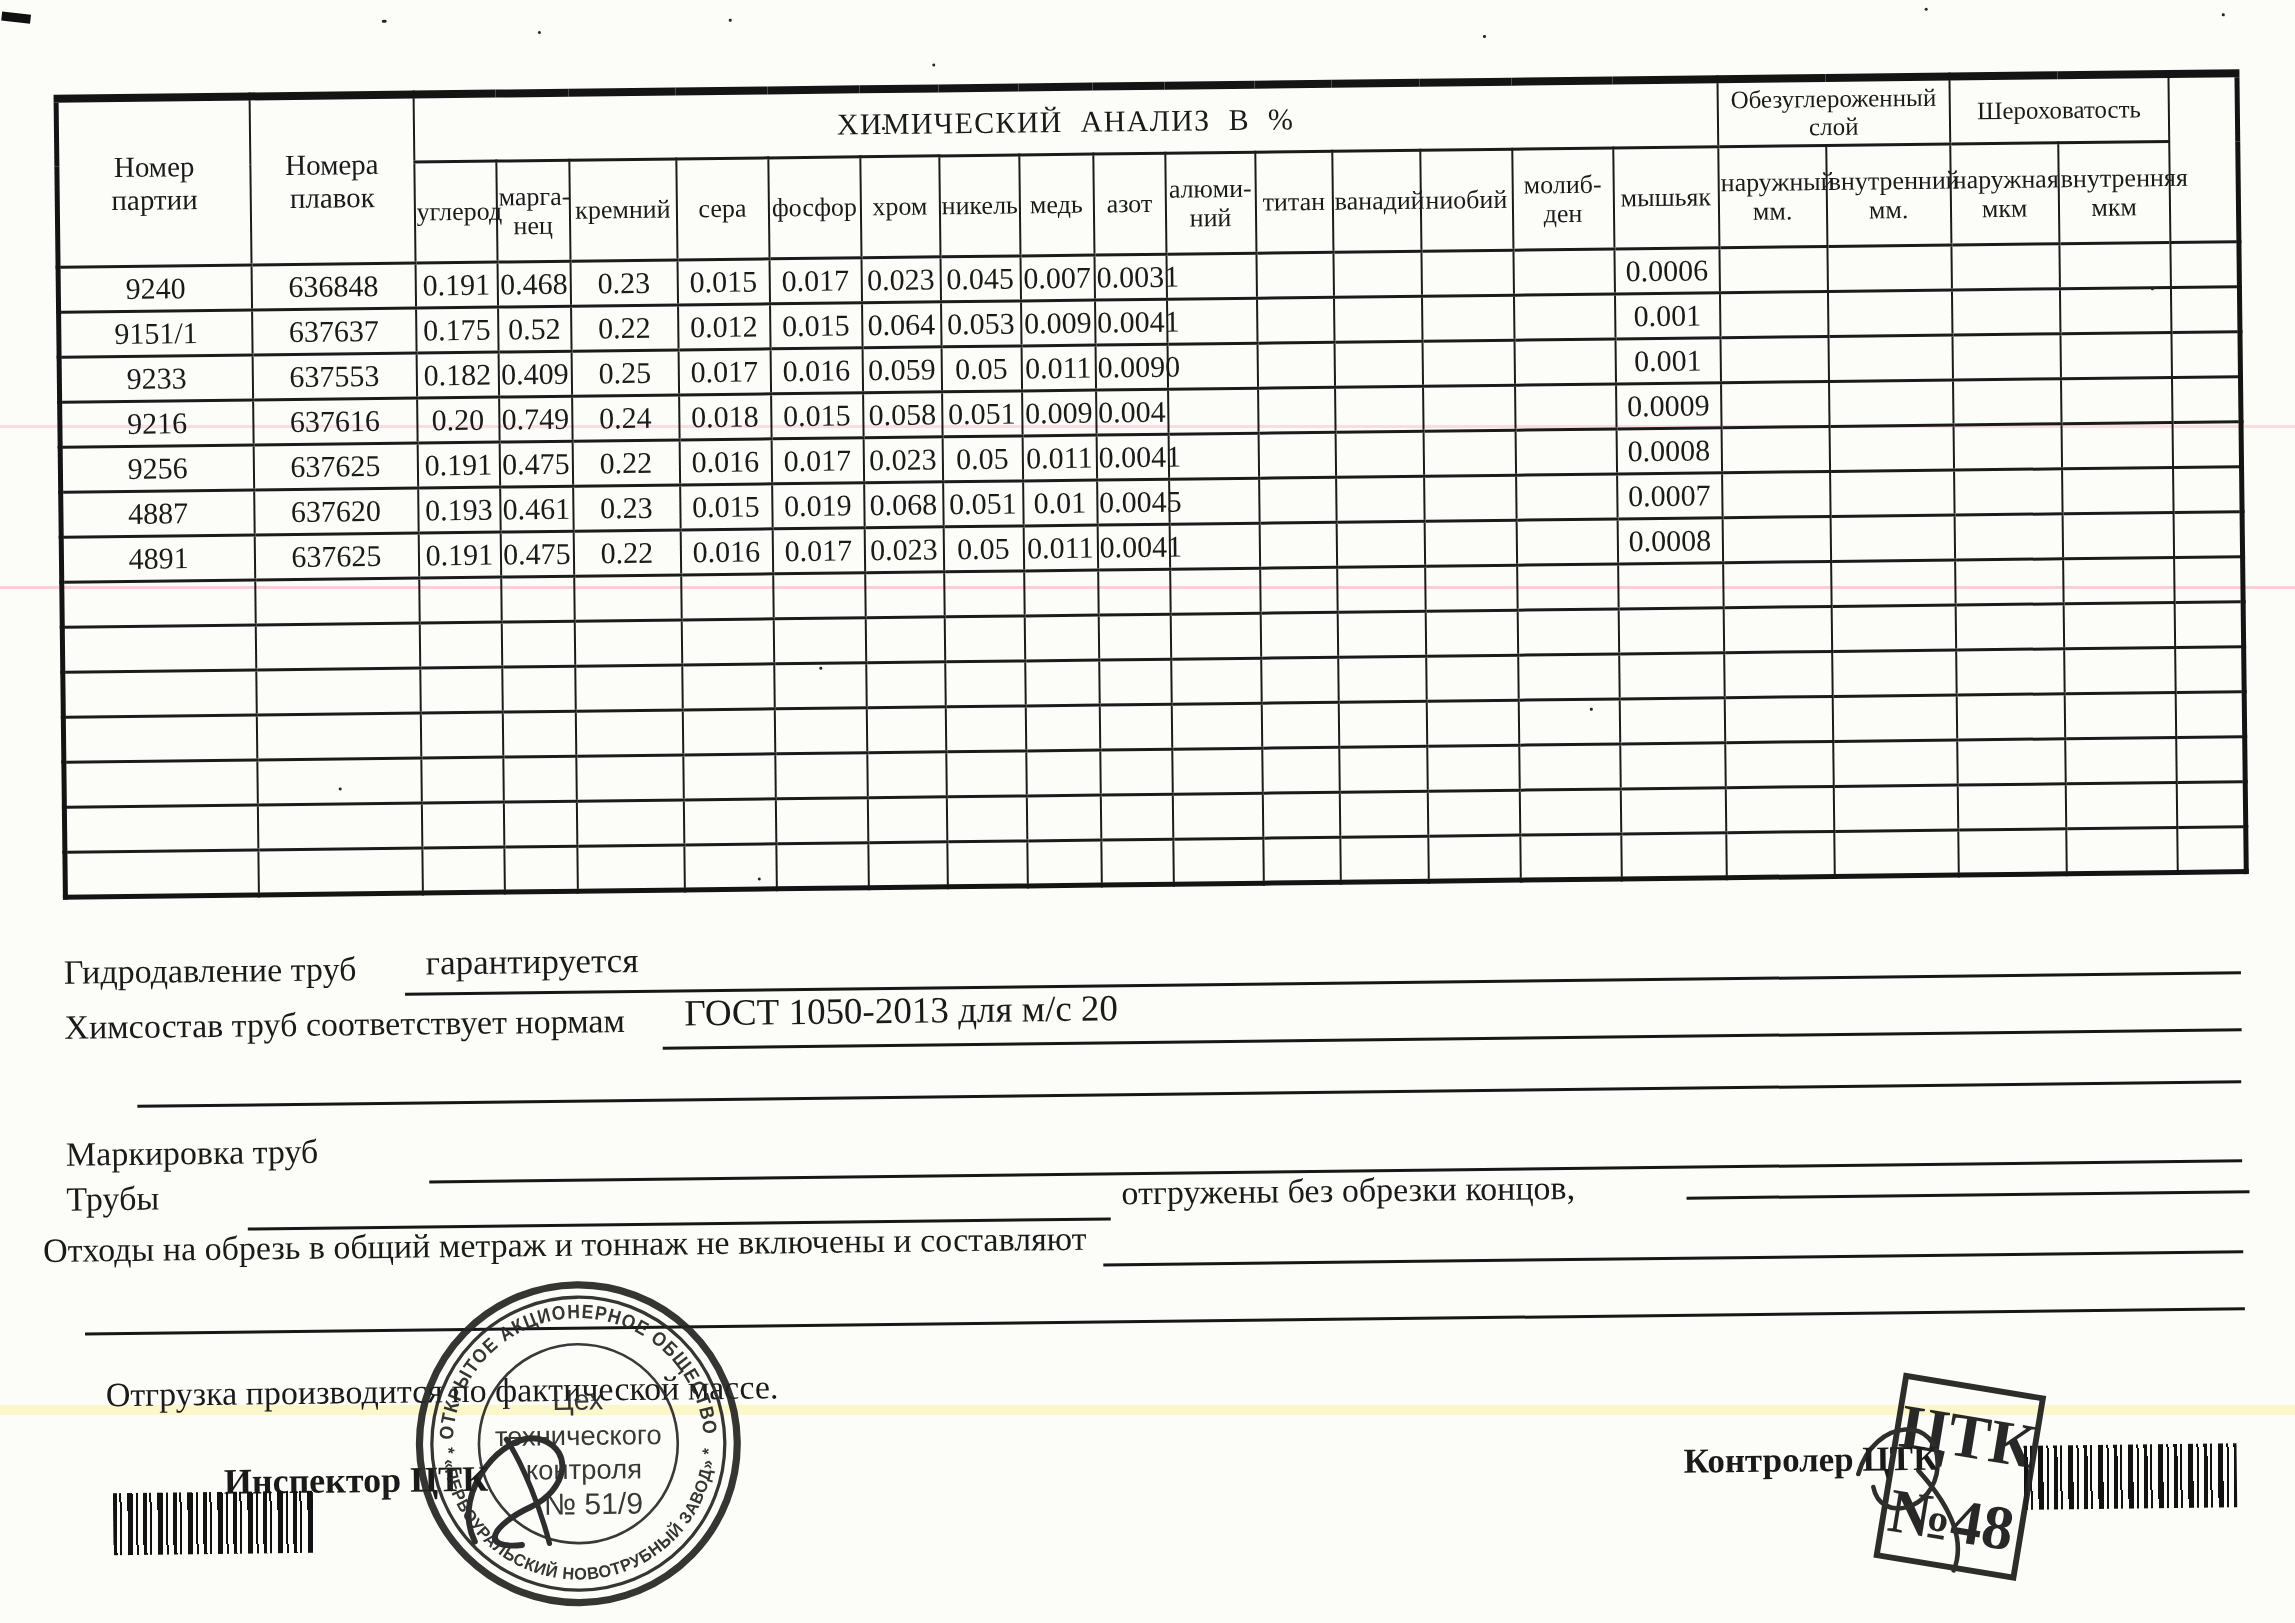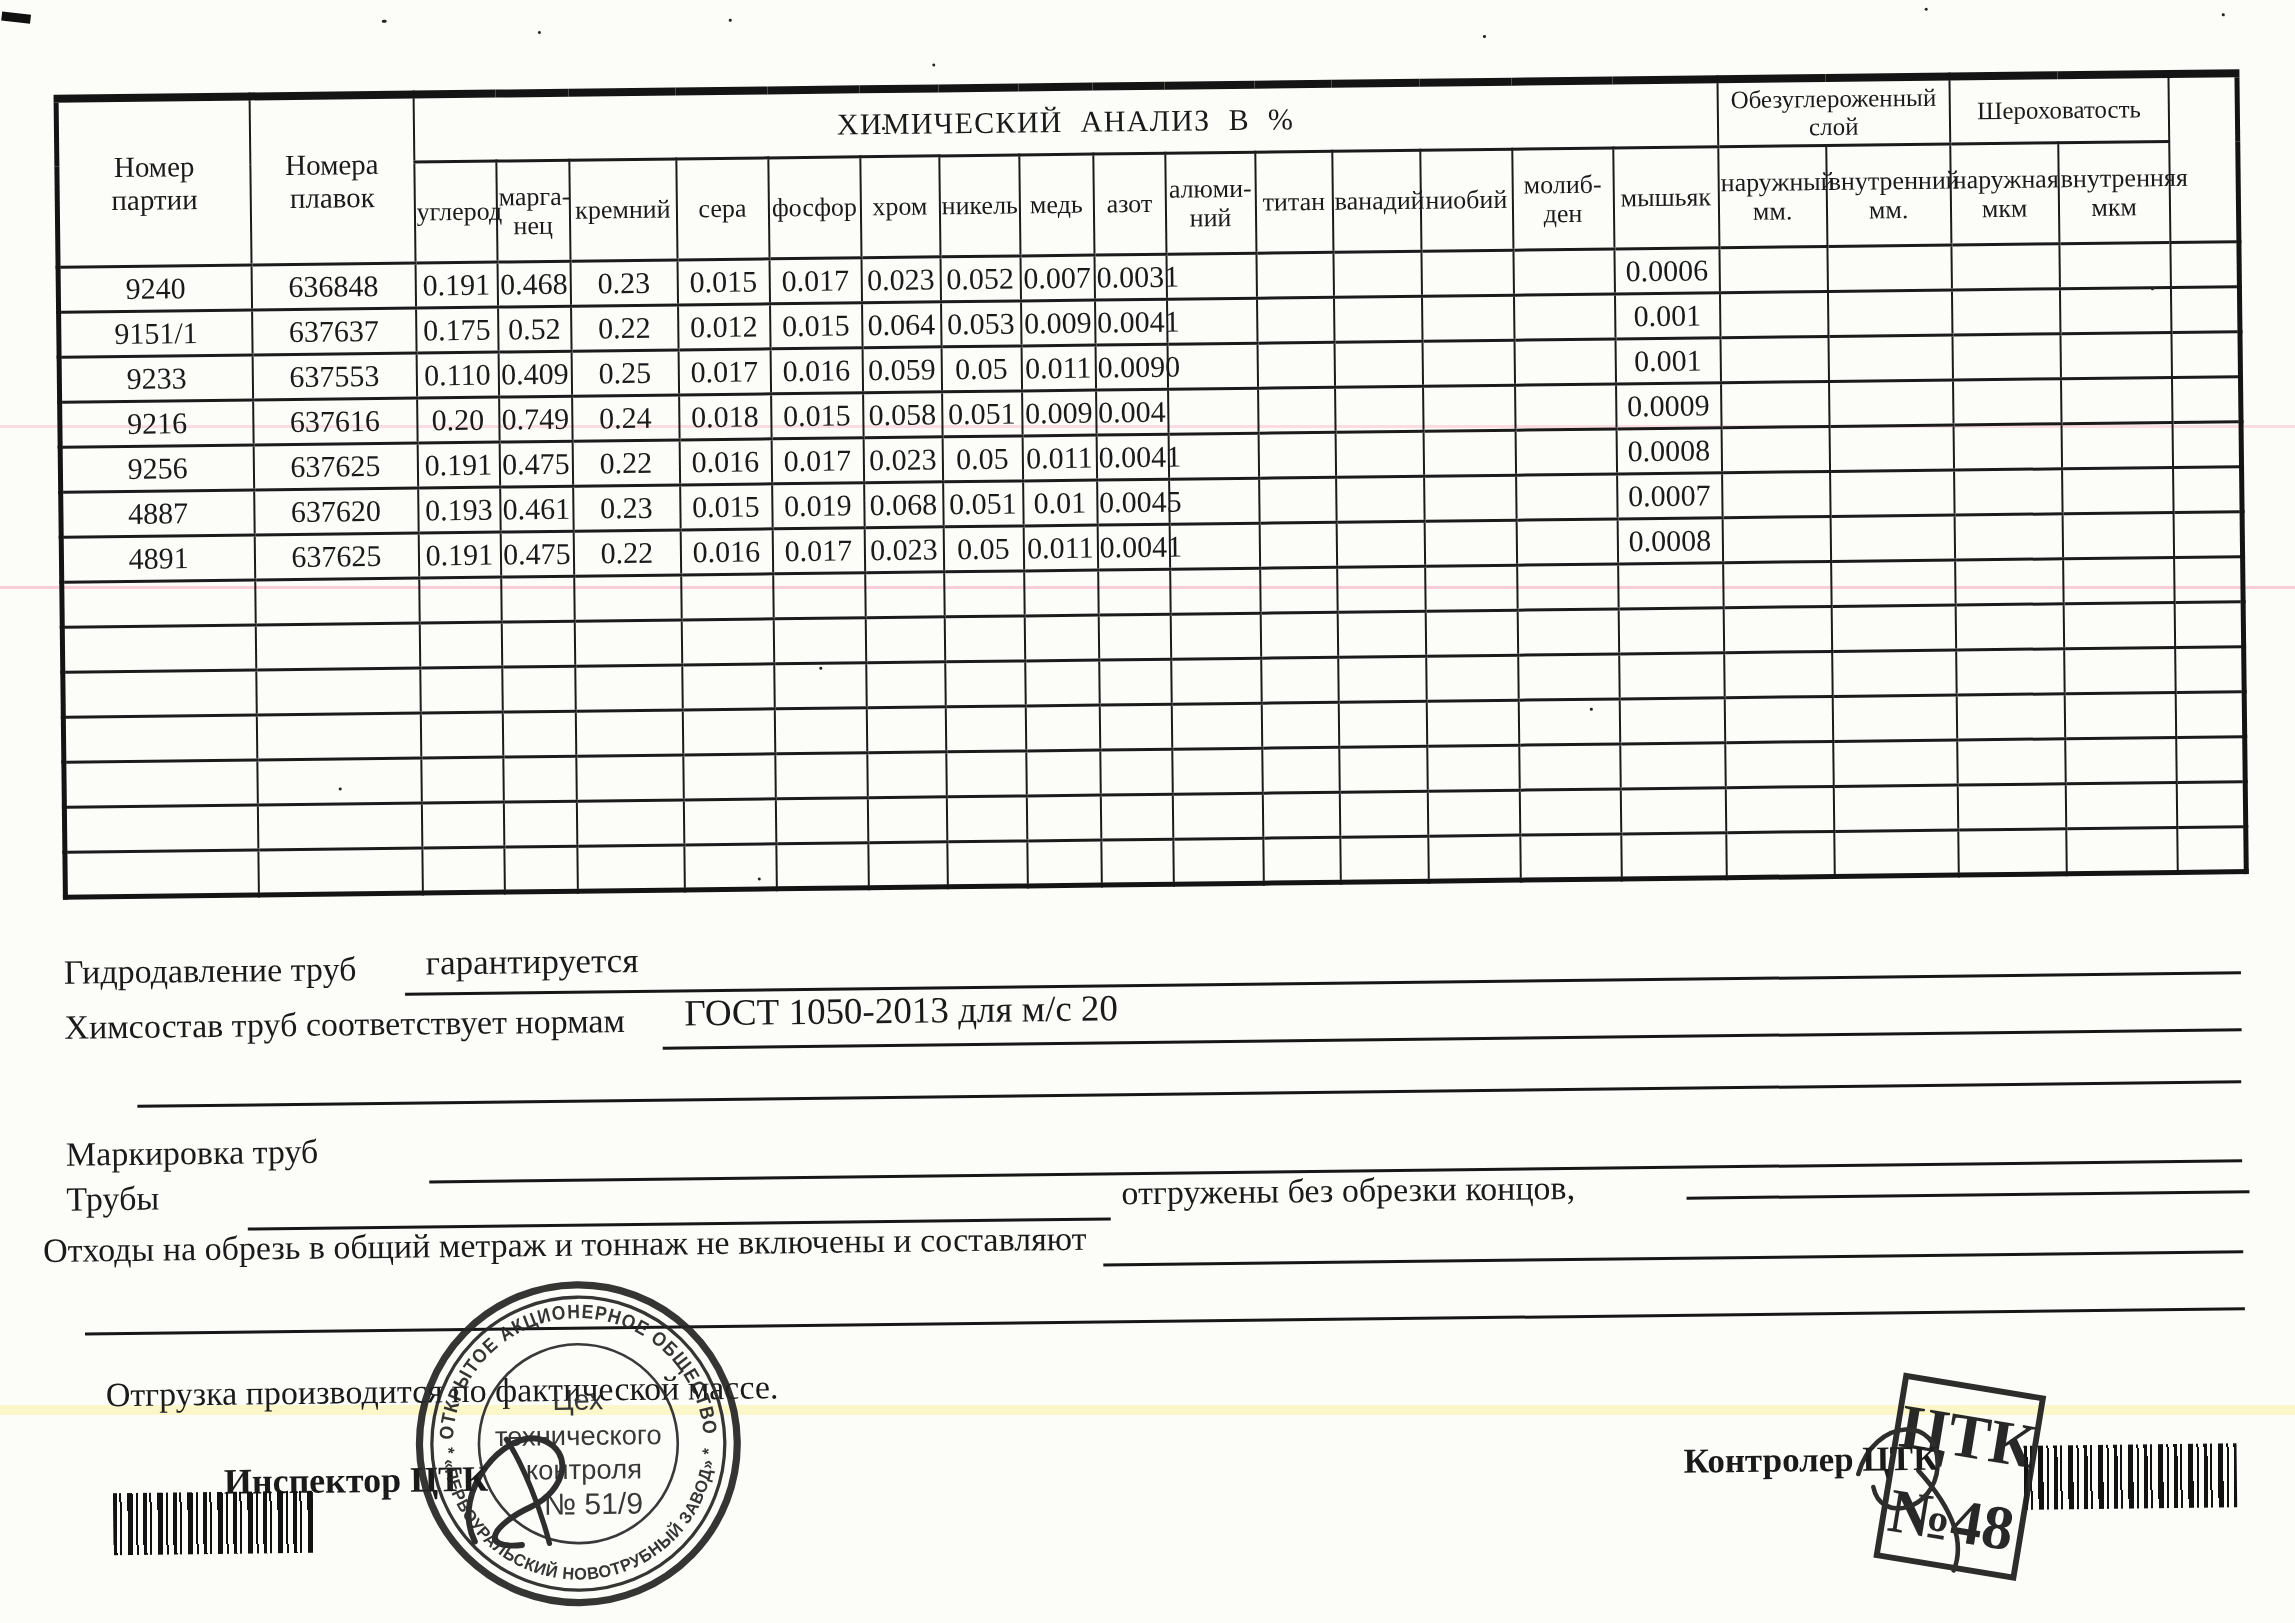--- a/index.html
+++ b/index.html
@@ -134,21 +134,21 @@
         <tbody>
             <tr>
               <td>9240</td>
               <td>636848</td>
               <td>0.191</td>
               <td>0.468</td>
               <td>0.23</td>
               <td>0.015</td>
               <td>0.017</td>
               <td>0.023</td>
-              <td>0.052</td>
+              <td>0.045</td>
               <td>0.007</td>
               <td>0.0031</td>
               <td></td>
               <td></td>
               <td></td>
               <td></td>
               <td></td>
               <td>0.0006</td>
               <td></td>
               <td></td>
@@ -176,21 +176,21 @@
               <td>0.001</td>
               <td></td>
               <td></td>
               <td></td>
               <td></td>
               <td></td>
             </tr>
             <tr>
               <td>9233</td>
               <td>637553</td>
-              <td>0.110</td>
+              <td>0.182</td>
               <td>0.409</td>
               <td>0.25</td>
               <td>0.017</td>
               <td>0.016</td>
               <td>0.059</td>
               <td>0.05</td>
               <td>0.011</td>
               <td>0.0090</td>
               <td></td>
               <td></td>

